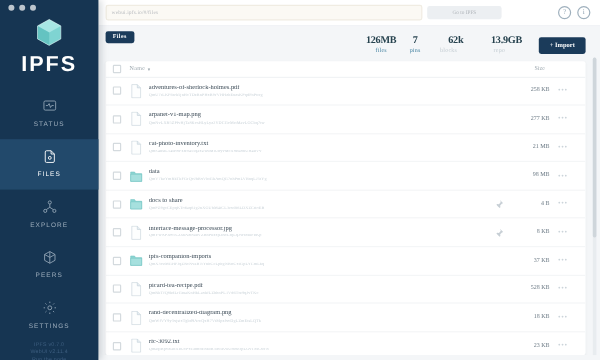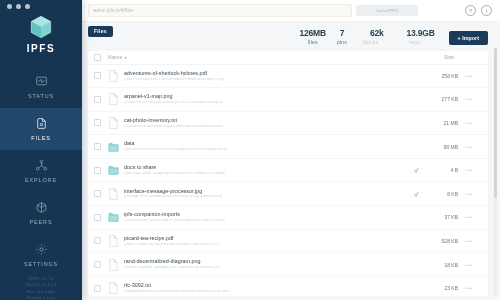--- a/index.html
+++ b/index.html
@@ -18,21 +18,21 @@
     display:flex;flex-direction:column;align-items:center;
     position:relative;z-index:5;
     box-shadow:2px 0 6px rgba(10,25,45,.18);
   }
   .winbtns{position:absolute;top:4px;left:7px;display:flex;gap:4px;}
   .winbtns i{width:5px;height:5px;border-radius:50%;background:#d9dee3;display:block;opacity:.85;}
 
   .brand{margin-top:14px;display:flex;flex-direction:column;align-items:center;}
   .cube{width:26px;height:26px;display:block;}
   .brand-name{
-    color:#fff;font-size:10px;font-weight:bold;letter-spacing:1.6px;
+    color:#fff;font-size:18px;font-weight:bold;letter-spacing:1.6px;
     margin-top:4px;line-height:1;
   }
 
   .nav{margin-top:12px;width:100%;display:flex;flex-direction:column;align-items:center;}
   .nav-item{
     width:100%;height:42px;display:flex;flex-direction:column;
     align-items:center;justify-content:center;gap:2px;
     cursor:pointer;position:relative;
   }
   .nav-item .ic{opacity:.62;display:block;}
@@ -43,21 +43,21 @@
   .nav-item.active .ic{opacity:1;}
   .nav-item.active .nav-label{color:#ffffff;opacity:1;}
 
   .side-foot{
     margin-top:auto;margin-bottom:7px;text-align:center;
     color:#3e5f80;font-size:4.4px;line-height:1.45;letter-spacing:.2px;
   }
   .side-foot div{white-space:nowrap;}
 
   
-  .right{flex:1;height:296px;display:flex;flex-direction:column;position:relative;overflow:hidden;}
+  .right{flex:1;height:296px;display:flex;flex-direction:column;position:relative;overflow:hidden;font-family:Liberation Serif, serif;}
 
   .topbar{
     height:21px;min-height:21px;background:#ffffff;
     display:flex;align-items:center;padding:0 8px 0 6px;gap:6px;
     border-bottom:1px solid #eef1f4;
   }
   .urlwrap{flex:1;display:flex;align-items:center;gap:4px;max-width:330px;}
   .urlbar{
     flex:1;height:11px;border-radius:2px;background:#fbf9f4;
     border:1px solid #f0ece2;

